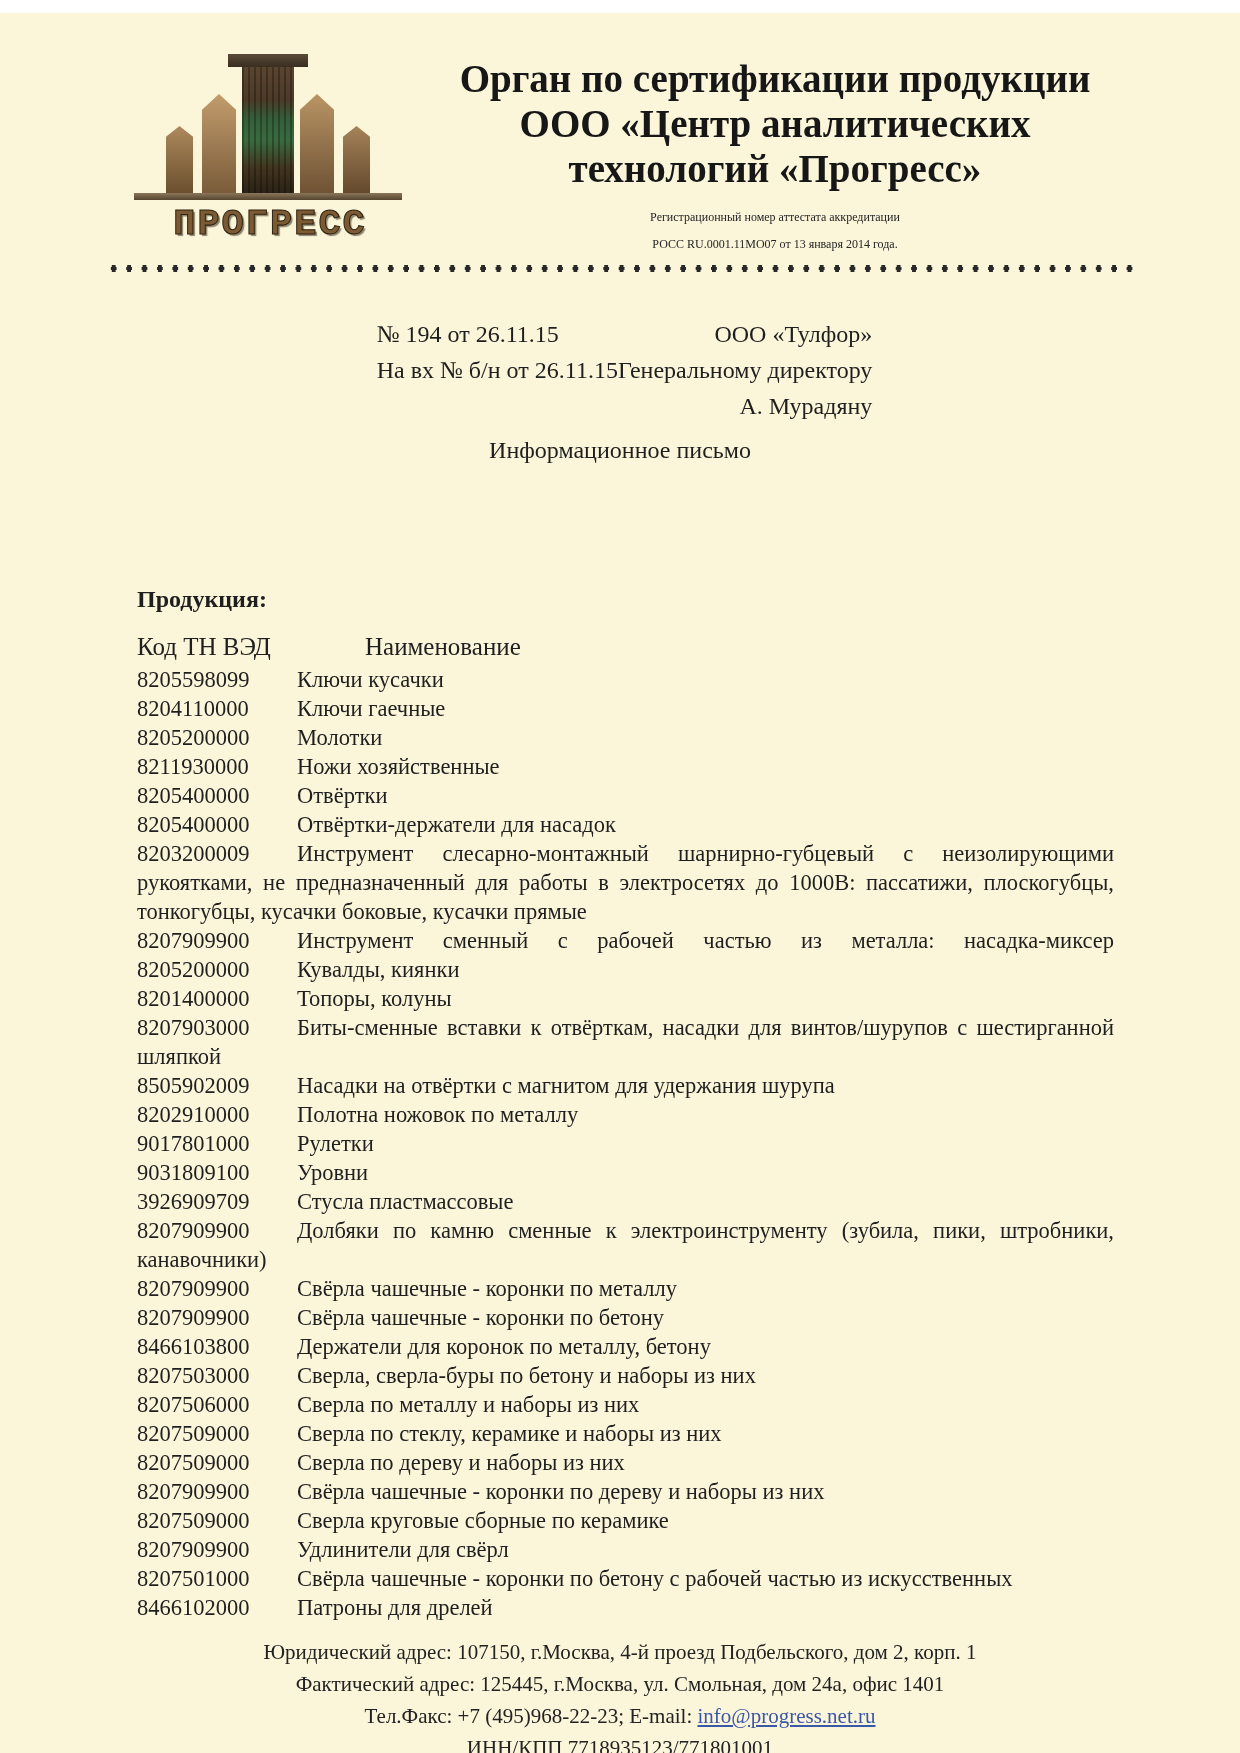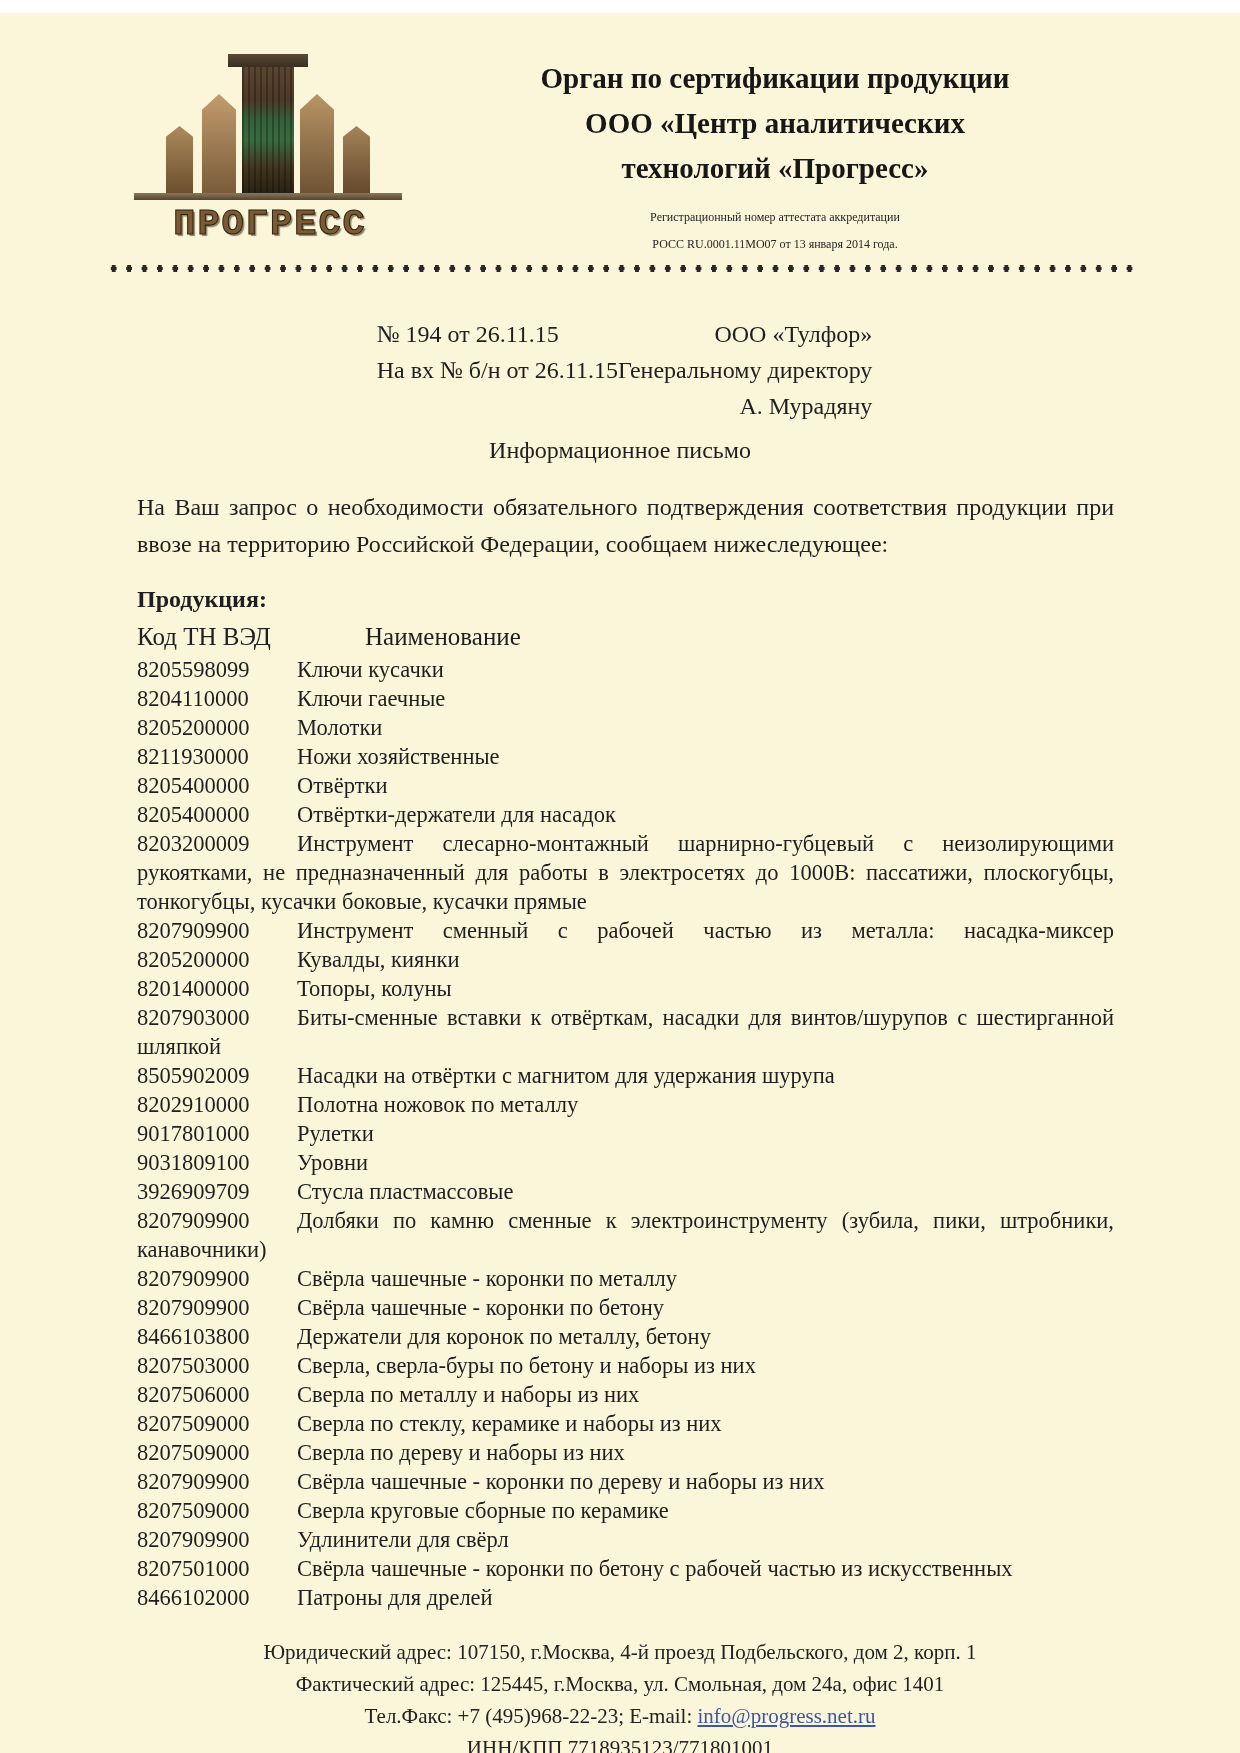--- a/index.html
+++ b/index.html
@@ -32,42 +32,42 @@
     background:linear-gradient(180deg,#8a765a,#55452f);}
   .logo-text{
     margin-top:1px;text-align:center;
     font-family:Liberation Mono, monospace;
     font-weight:bold;font-size:37px;letter-spacing:2px;
     color:#7b5a34;-webkit-text-stroke:1px #2e2312;
     text-shadow:2px 2px 1px rgba(50,38,20,.55);
     transform:scaleY(1.02);
   }
   .org-title{position:absolute;left:428px;top:6px;width:694px;text-align:center;}
-  .org-title .t{font-weight:bold;font-size:29px;line-height:45px;color:#171717;}
+  .org-title .t{font-weight:bold;font-size:39px;line-height:45px;color:#171717;}
   .org-title .reg{margin-top:13px;font-size:12px;line-height:27px;color:#242424;}
 
   
   .dots{position:absolute;top:263px;left:106px;width:1032px;height:11px;
     background:radial-gradient(ellipse 2.7px 3.8px at 50% 50%,#282828 97%,transparent 100%) repeat-x;
     background-size:15.4px 11px;}
 
   
   .refs{position:absolute;top:316px;left:137px;width:975px;display:flex;
     justify-content:center;font-size:24px;line-height:36px;}
   .ref-right{text-align:right;}
 
   
   .letter-heading{position:absolute;top:437px;left:0;width:100%;text-align:center;font-size:24px;}
   .intro{position:absolute;top:489px;left:137px;width:977px;margin:0;
     font-size:24px;line-height:37px;text-align:justify;}
 
   
   .products{position:absolute;top:584px;left:137px;width:977px;}
   .prod-title{font-weight:bold;font-size:24px;line-height:30px;}
-  .prod-header{font-size:25px;line-height:30px;margin-top:8px;}
+  .prod-header{font-size:25px;line-height:30px;margin-top:18px;}
   .prod-header .ph-code{display:inline-block;width:228px;}
   .items{margin-top:3px;}
   .item{font-size:22.5px;line-height:29px;text-align:justify;text-justify:inter-word;}
   .item .code{display:inline-block;width:160px;}
   .item.stretch{text-align-last:justify;}
 
   
   .footer{position:absolute;top:1636px;left:0;width:100%;text-align:center;
     font-size:21px;line-height:32px;color:#222;}
   .footer a.email{color:#3a57a8;}
@@ -111,21 +111,20 @@
     </div>
     <div class="ref-right">
       <div>ООО «Тулфор»</div>
       <div>Генеральному директору</div>
       <div>А. Мурадяну</div>
     </div>
   </section>
 
   <div class="letter-heading">Информационное письмо</div>
 
-  <p class="intro">На Ваш запрос о необходимости обязательного подтверждения соответствия продукции при ввозе на территорию Российской Федерации, сообщаем нижеследующее:</p>
 
   <section class="products">
     <div class="prod-title">Продукция:</div>
     <div class="prod-header">
       <span class="ph-code">Код ТН ВЭД</span><span class="ph-name">Наименование</span>
     </div>
     <div class="items">
 
         <div class="item">
           <span class="code">8205598099</span><span class="name">Ключи кусачки</span>

